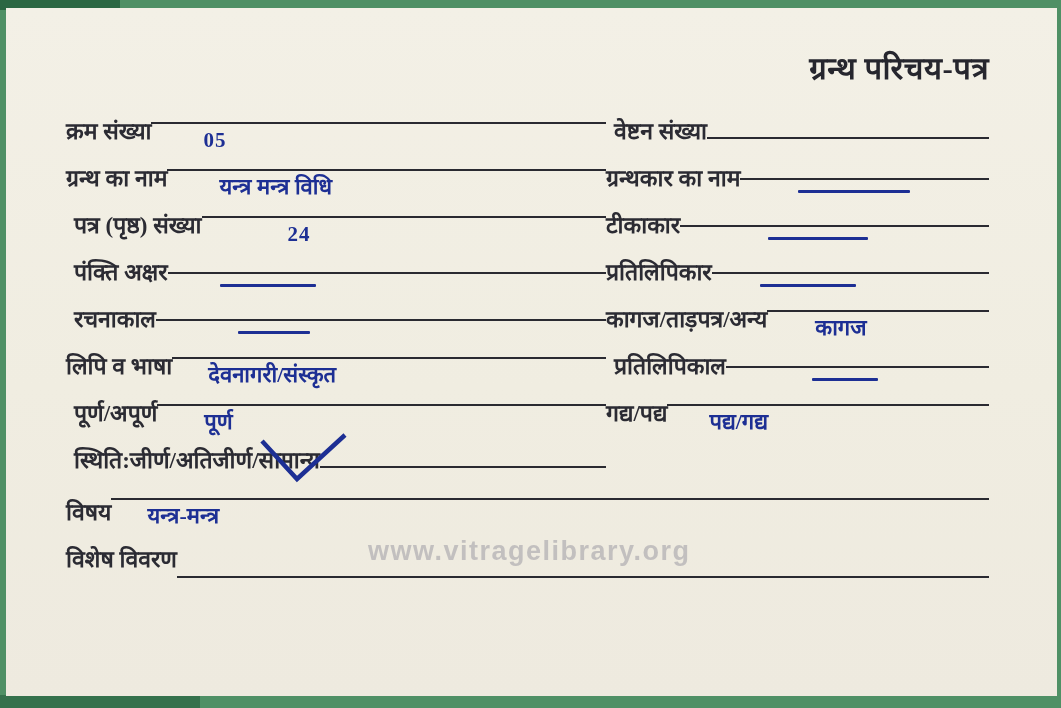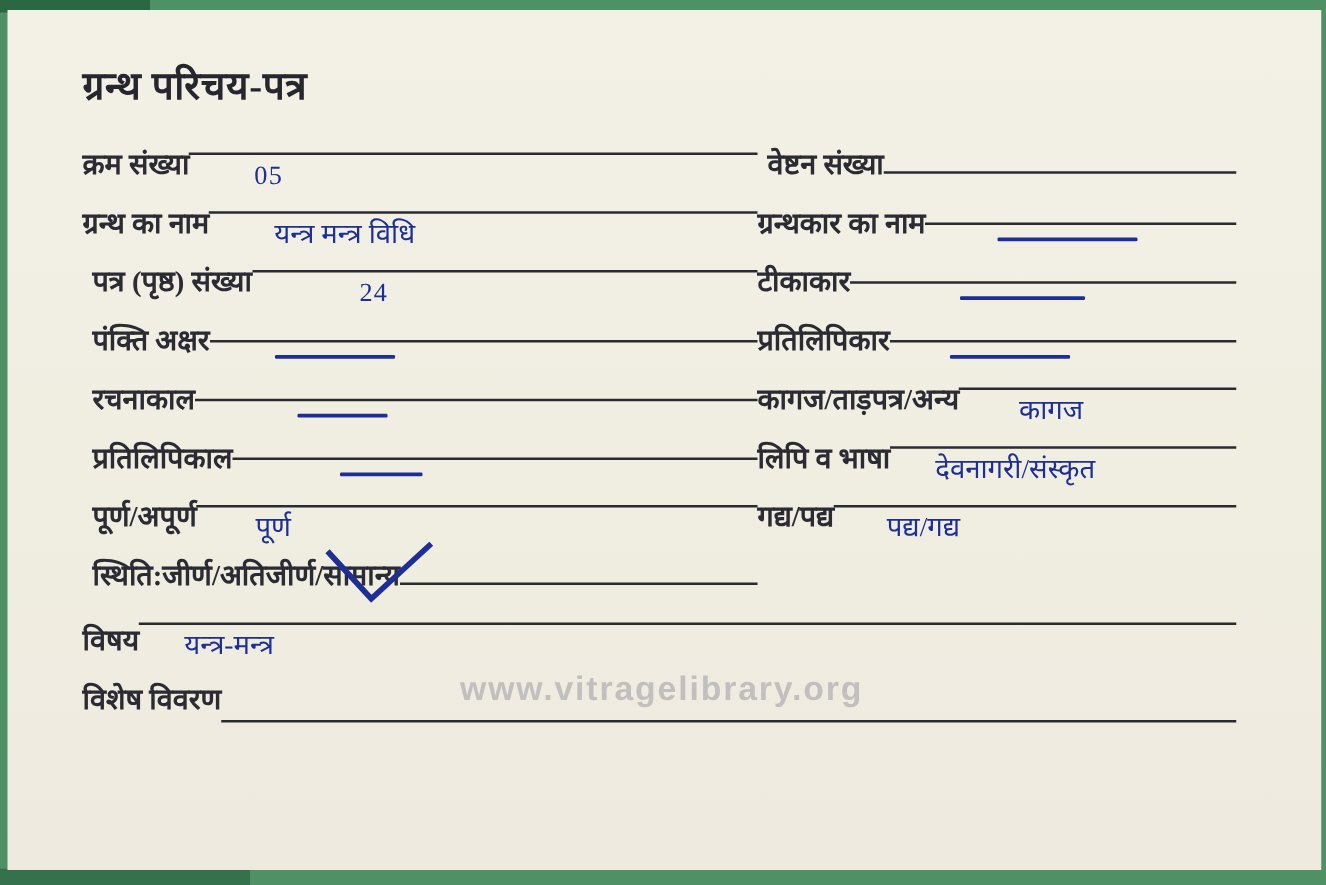--- a/index.html
+++ b/index.html
@@ -12,21 +12,21 @@
   .edge-dark-bl{position:absolute;bottom:0;left:0;width:200px;height:13px;background:#35714c;}
 
   .card{
     position:absolute;top:8px;left:6px;right:4px;bottom:12px;
     background:linear-gradient(180deg,#f3f0e6 0%,#f0ede1 55%,#eeeadf 100%);
     box-sizing:border-box;
     padding:14px 68px 0 60px;
   }
 
   .title{
-    text-align:left;margin-top:24px;
+    text-align:right;margin-top:24px;
     font-size:31px;font-weight:700;letter-spacing:.5px;color:#26262e;
   }
 
   .header-row{
     margin-top:20px;display:flex;gap:18px;align-items:baseline;white-space:nowrap;
   }
   .header-row .hlbl{font-size:24px;font-weight:700;color:#2b2b33;}
   .header-row .hval{font-size:23.5px;font-weight:600;color:#1e2a72;letter-spacing:.2px;}
 
   .grid{
@@ -35,21 +35,21 @@
   }
   .cell{display:flex;align-items:center;height:47px;min-width:0;}
   .cell.right{padding-left:8px;}
   .full-row{display:flex;align-items:flex-end;height:47px;}
 
   .lbl{font-size:23px;line-height:36px;font-weight:600;color:#2b2b33;white-space:nowrap;}
   .line{
     flex:1;margin-top:13px;border-top:2px solid #2a2a31;
     display:flex;align-items:flex-start;min-width:0;
   }
-  .val{margin-top:1px;color:#1d2f94;font-weight:400;font-size:22px;line-height:30px;white-space:nowrap;}
+  .val{margin-top:1px;color:#1d2f94;font-weight:700;font-size:22px;line-height:30px;white-space:nowrap;}
   .num{letter-spacing:1px;font-size:21px;}
   .dash{height:3px;background:#1d2f94;margin-top:10px;border-radius:1px;flex:none;}
 
   .checked-word{position:relative;display:inline-block;}
   .checked-word svg{position:absolute;left:-4px;top:-10px;width:94px;height:54px;pointer-events:none;}
 
   .watermark{
     position:absolute;left:362px;top:528px;
     font-family:"Liberation Sans","DejaVu Sans",sans-serif;
     font-size:27px;font-weight:600;letter-spacing:1.5px;
@@ -125,31 +125,31 @@
         <span class="dash" style="margin-left:82px;width:72px"></span>
       </div>
     </div>
 
     <div class="cell">
       <span class="lbl">कागज/ताड़पत्र/अन्य</span>
       <div class="line">
         <span class="val" style="margin-left:48px">कागज</span>
       </div>
     </div>
+    <div class="cell">
+      <span class="lbl">लिपि व भाषा</span>
+      <div class="line">
+        <span class="val" style="margin-left:36px">देवनागरी/संस्कृत</span>
+      </div>
+    </div>
+
     <div class="cell right">
       <span class="lbl">प्रतिलिपिकाल</span>
       <div class="line">
         <span class="dash" style="margin-left:86px;width:66px"></span>
-      </div>
-    </div>
-
-    <div class="cell">
-      <span class="lbl">लिपि व भाषा</span>
-      <div class="line">
-        <span class="val" style="margin-left:36px">देवनागरी/संस्कृत</span>
       </div>
     </div>
     <div class="cell right">
       <span class="lbl">पूर्ण/अपूर्ण</span>
       <div class="line">
         <span class="val" style="margin-left:47px">पूर्ण</span>
       </div>
     </div>
 
     <div class="cell">

